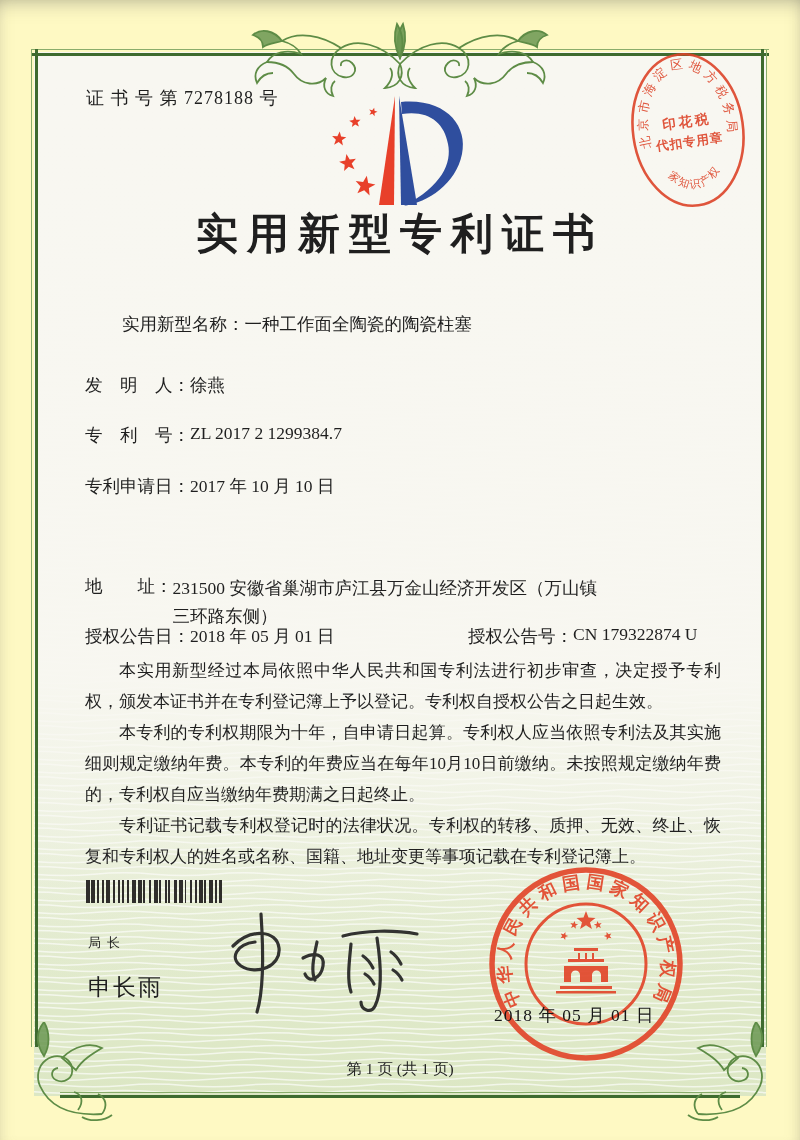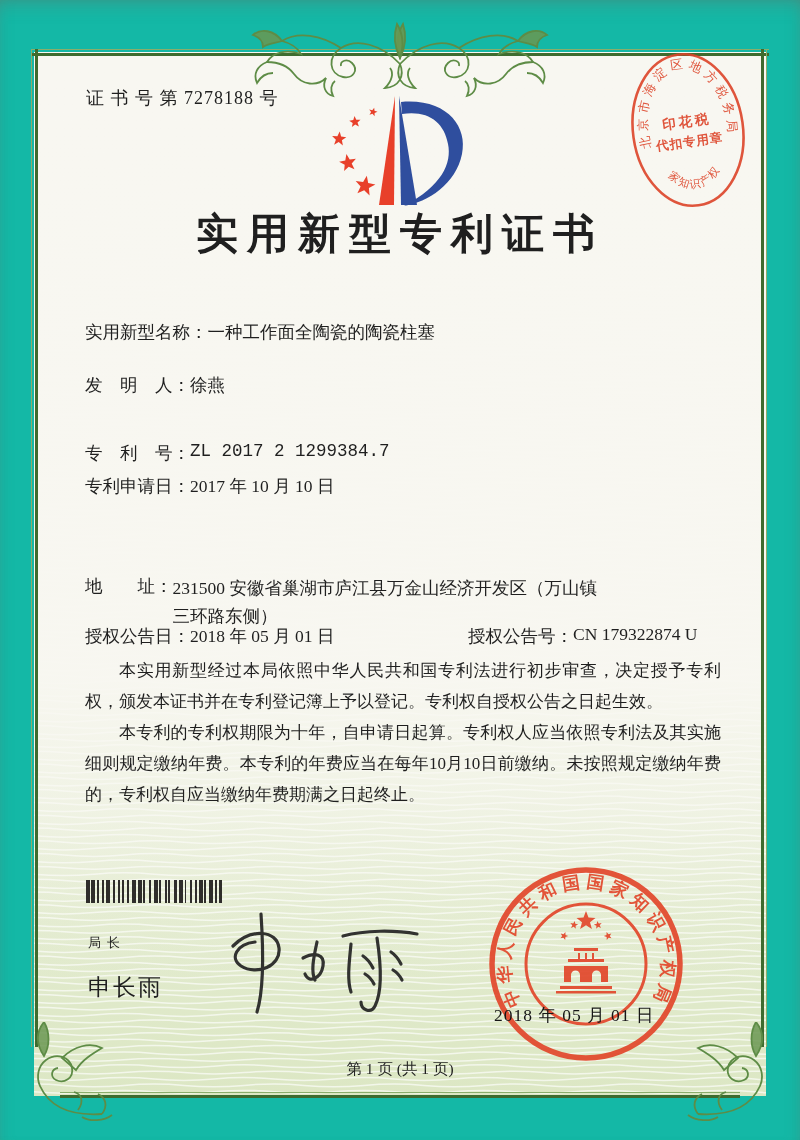--- a/index.html
+++ b/index.html
@@ -1,16 +1,16 @@
 <!DOCTYPE html>
 <html><head>
 <meta charset="utf-8">
 <style>
   html,body{margin:0;padding:0;background:#e9e7e0;}
-  #page{position:relative;width:800px;height:1140px;margin:0 auto;background:#14b8a6;
+  #page{position:relative;width:800px;height:1140px;margin:0 auto;background:#fef9c3;
         overflow:hidden;font-family:"Liberation Serif","DejaVu Serif",serif;color:#1f1f1f;
         box-shadow:inset 0 16px 20px -16px rgba(110,110,100,.55), inset -12px 0 16px -14px rgba(110,110,100,.35), inset 12px 0 16px -14px rgba(110,110,100,.25);}
   .abs{position:absolute;}
   
   #guilloche{left:34px;top:52px;z-index:0;}
   #g-overlay{left:34px;top:52px;width:732px;height:1044px;z-index:1;
      background:linear-gradient(180deg, rgba(248,247,241,1) 0%, rgba(248,247,241,.97) 60%,
                 rgba(248,247,241,.55) 72%, rgba(248,247,241,.12) 82%, rgba(248,247,241,0) 90%);}
   
   .bline{background:#3e6b2f;z-index:2;}
@@ -294,46 +294,47 @@
       <polygon points="26.4,66.1 29.7,71.6 35.9,70.8 31.7,75.5 34.5,81.3 28.7,78.7 24.1,83.1 24.7,76.8 19.1,73.7 25.3,72.4"></polygon>
       <polygon points="46.8,87.7 48.2,94.9 55.4,96.5 48.9,100.1 49.6,107.4 44.2,102.3 37.4,105.3 40.6,98.6 35.7,93.1 43.1,94.0"></polygon>
     </g>
     <polygon points="75,8 59,117 74,117" fill="#e8402a"></polygon>
     <polygon points="79,8 81,117 97,117" fill="#2f4e9e"></polygon>
     <path d="M81,14 C126,10 148,38 142,66 C136,96 108,114 84,118 C122,98 132,75 128,56 C124,34 108,22 82,26 Z" fill="#2f4e9e"></path>
   </svg>
 
   <div class="abs title">实用新型专利证书</div>
 
-  <div class="abs frow" style="top:320px;">
+  <div class="abs frow" style="top:312px;margin-left:37px;">
     <span class="lab">实用新型名称：</span><span>一种工作面全陶瓷的陶瓷柱塞</span>
   </div>
   <div class="abs frow" style="top:373px;">
     <span class="lab">发　明　人：</span><span>徐燕</span>
   </div>
-  <div class="abs frow" style="top:441px;font-family:Liberation Mono, monospace;">
+  <div class="abs frow" style="top:423px;">
     <span class="lab">专　利　号：</span><span>ZL 2017 2 1299384.7</span>
   </div>
   <div class="abs frow" style="top:474px;">
     <span class="lab">专利申请日：</span><span>2017 年 10 月 10 日</span>
   </div>
   <div class="abs frow" style="top:574px;">
     <span class="lab">地　　址：</span>
     <span class="addr-val"><span style="display:block;">231500 安徽省巢湖市庐江县万金山经济开发区（万山镇</span><span style="display:block;">三环路东侧）</span></span>
   </div>
   <div class="abs frow grant-l">
     <span class="lab">授权公告日：</span><span>2018 年 05 月 01 日</span>
   </div>
   <div class="abs frow grant-r">
     <span class="lab">授权公告号：</span><span>CN 179322874 U</span>
   </div>
 
   <div class="abs bodytext">
     <p>本实用新型经过本局依照中华人民共和国专利法进行初步审查，决定授予专利权，颁发本证书并在专利登记簿上予以登记。专利权自授权公告之日起生效。</p>
     <p>本专利的专利权期限为十年，自申请日起算。专利权人应当依照专利法及其实施细则规定缴纳年费。本专利的年费应当在每年10月10日前缴纳。未按照规定缴纳年费的，专利权自应当缴纳年费期满之日起终止。</p>
+    <p>专利证书记载专利权登记时的法律状况。专利权的转移、质押、无效、终止、恢复和专利权人的姓名或名称、国籍、地址变更等事项记载在专利登记簿上。</p>
   </div>
 
   <div id="barcode" class="abs"><span style="width: 3.8px; background: rgb(47, 45, 43);"></span><span style="width: 1.7px; background: transparent;"></span><span style="width: 3.8px; background: rgb(47, 45, 43);"></span><span style="width: 1.7px; background: transparent;"></span><span style="width: 1.9px; background: rgb(47, 45, 43);"></span><span style="width: 3.4px; background: transparent;"></span><span style="width: 1.9px; background: rgb(47, 45, 43);"></span><span style="width: 1.7px; background: transparent;"></span><span style="width: 3.8px; background: rgb(47, 45, 43);"></span><span style="width: 3.4px; background: transparent;"></span><span style="width: 1.9px; background: rgb(47, 45, 43);"></span><span style="width: 3.4px; background: transparent;"></span><span style="width: 1.9px; background: rgb(47, 45, 43);"></span><span style="width: 1.7px; background: transparent;"></span><span style="width: 1.9px; background: rgb(47, 45, 43);"></span><span style="width: 3.4px; background: transparent;"></span><span style="width: 1.9px; background: rgb(47, 45, 43);"></span><span style="width: 3.4px; background: transparent;"></span><span style="width: 3.8px; background: rgb(47, 45, 43);"></span><span style="width: 1.7px; background: transparent;"></span><span style="width: 3.8px; background: rgb(47, 45, 43);"></span><span style="width: 1.7px; background: transparent;"></span><span style="width: 1.9px; background: rgb(47, 45, 43);"></span><span style="width: 3.4px; background: transparent;"></span><span style="width: 1.9px; background: rgb(47, 45, 43);"></span><span style="width: 3.4px; background: transparent;"></span><span style="width: 3.8px; background: rgb(47, 45, 43);"></span><span style="width: 1.7px; background: transparent;"></span><span style="width: 1.9px; background: rgb(47, 45, 43);"></span><span style="width: 3.4px; background: transparent;"></span><span style="width: 1.9px; background: rgb(47, 45, 43);"></span><span style="width: 1.7px; background: transparent;"></span><span style="width: 1.9px; background: rgb(47, 45, 43);"></span><span style="width: 3.4px; background: transparent;"></span><span style="width: 3.8px; background: rgb(47, 45, 43);"></span><span style="width: 1.7px; background: transparent;"></span><span style="width: 3.8px; background: rgb(47, 45, 43);"></span><span style="width: 1.7px; background: transparent;"></span><span style="width: 1.9px; background: rgb(47, 45, 43);"></span><span style="width: 3.4px; background: transparent;"></span><span style="width: 1.9px; background: rgb(47, 45, 43);"></span><span style="width: 3.4px; background: transparent;"></span><span style="width: 1.9px; background: rgb(47, 45, 43);"></span><span style="width: 1.7px; background: transparent;"></span><span style="width: 3.8px; background: rgb(47, 45, 43);"></span><span style="width: 1.7px; background: transparent;"></span><span style="width: 1.9px; background: rgb(47, 45, 43);"></span><span style="width: 3.4px; background: transparent;"></span><span style="width: 3.8px; background: rgb(47, 45, 43);"></span><span style="width: 1.7px; background: transparent;"></span><span style="width: 1.9px; background: rgb(47, 45, 43);"></span><span style="width: 1.7px; background: transparent;"></span><span style="width: 3.8px; background: rgb(47, 45, 43);"></span><span style="width: 1.7px; background: transparent;"></span></div>
 
   <div class="abs off-title">局长</div>
   <div class="abs off-name">申长雨</div>
 
   <svg id="signature" class="abs" width="230" height="110" viewBox="0 0 230 110">
     <g stroke="#232323" stroke-width="3.2" stroke-linecap="round" fill="none" opacity=".92">
       <path d="M28,38 C46,20 72,22 74,40 C76,58 52,68 36,58 C24,50 32,36 50,34"></path>

